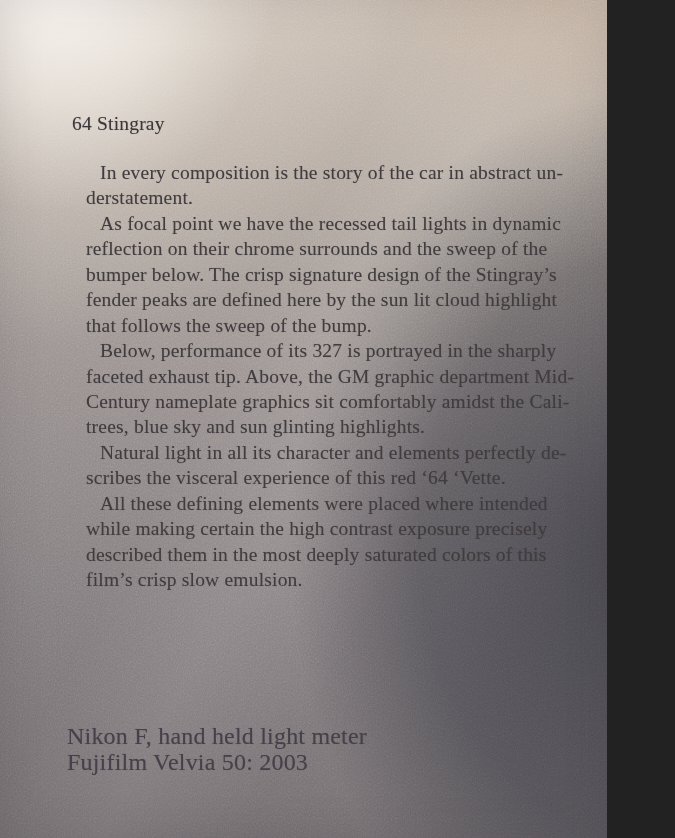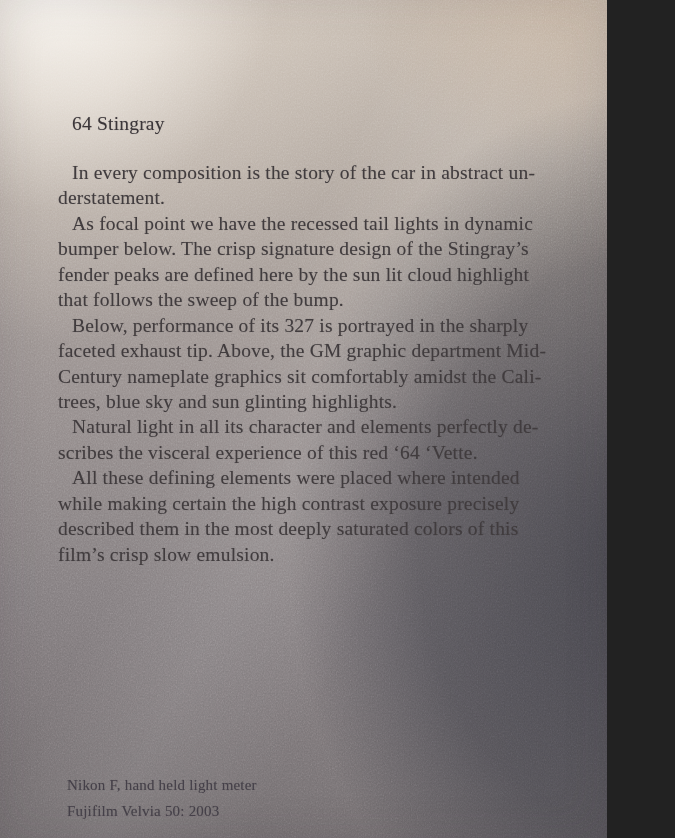--- a/index.html
+++ b/index.html
@@ -50,29 +50,30 @@
     width: 580px;
     font-size: 19.5px;
     color: #413c3e;
     letter-spacing: 0.2px;
     text-shadow: 0 0 1px rgba(20,18,22,0.22);
   }
   .bodytext .line {
     line-height: 25.45px;
     height: 25.45px;
     white-space: nowrap;
+    margin-left: 28px;
   }
   .bodytext .indent {
     padding-left: 14px;
   }
   .footer {
     position: absolute;
     left: 67px;
-    top: 773px;
-    font-size: 15px;
+    top: 724px;
+    font-size: 24px;
     color: #454049;
     letter-spacing: 0.2px;
     text-shadow: 0 0 1px rgba(20,18,22,0.20);
   }
   .footer .line {
     line-height: 25.8px;
     height: 25.8px;
     white-space: nowrap;
   }
 </style>
@@ -90,20 +91,21 @@
   </svg>
 
   <div class="sheen"></div>
 
   <div class="title">64 Stingray</div>
 
   <div class="bodytext">
     <div class="line indent">In every composition is the story of the car in abstract un-</div>
     <div class="line">derstatement.</div>
     <div class="line indent">As focal point we have the recessed tail lights in dynamic</div>
+    <div class="line">reflection on their chrome surrounds and the sweep of the</div>
     <div class="line">bumper below. The crisp signature design of the Stingray’s</div>
     <div class="line">fender peaks are defined here by the sun lit cloud highlight</div>
     <div class="line">that follows the sweep of the bump.</div>
     <div class="line indent">Below, performance of its 327 is portrayed in the sharply</div>
     <div class="line">faceted exhaust tip. Above, the GM graphic department Mid-</div>
     <div class="line">Century nameplate graphics sit comfortably amidst the Cali-</div>
     <div class="line">trees, blue sky and sun glinting highlights.</div>
     <div class="line indent">Natural light in all its character and elements perfectly de-</div>
     <div class="line">scribes the visceral experience of this red ‘64 ‘Vette.</div>
     <div class="line indent">All these defining elements were placed where intended</div>

